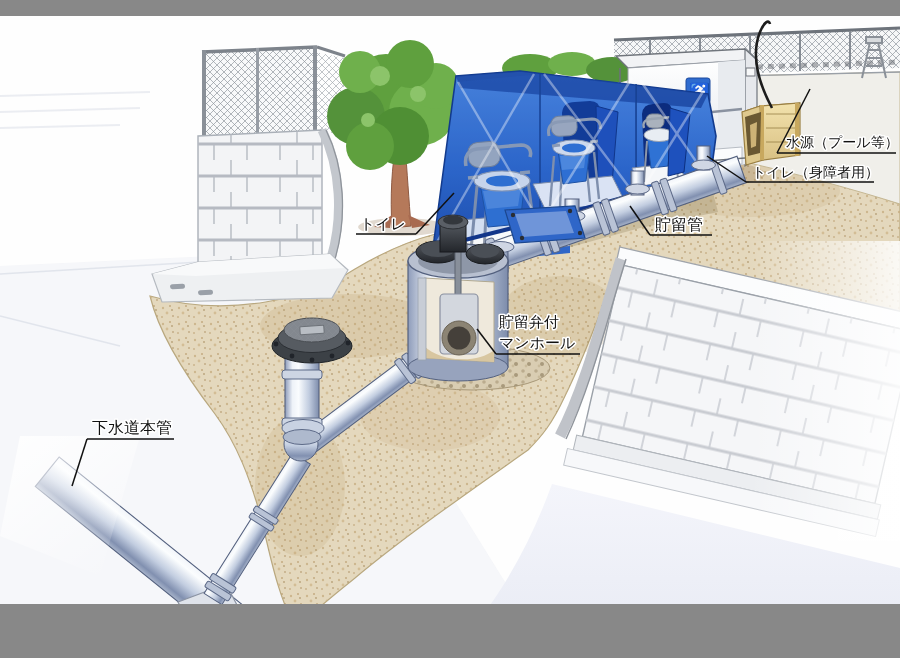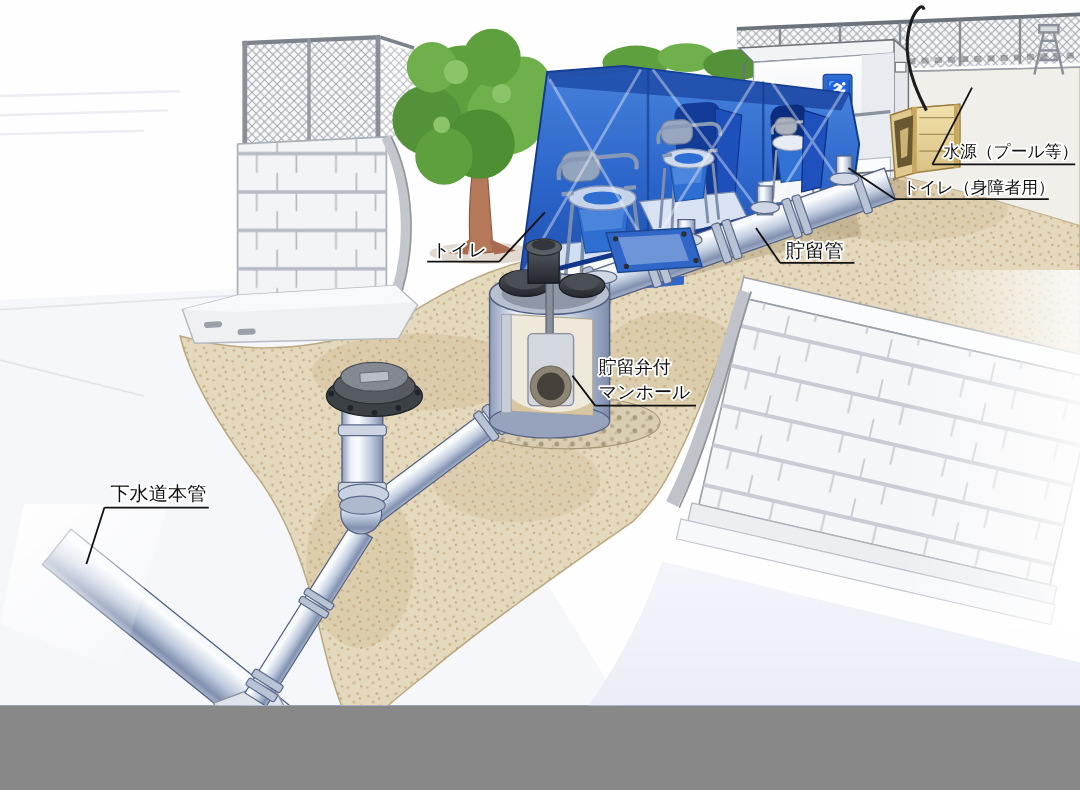--- a/index.html
+++ b/index.html
@@ -1,17 +1,17 @@
 <!DOCTYPE html>
 <html><head>
 <meta charset="utf-8">
 <style>
   html,body{margin:0;padding:0;background:#888;}
-  .stage{width:900px;height:588px;position:relative;background:#1d4ed8;overflow:hidden;
-         font-family:"Liberation Sans", sans-serif;}
+  .stage{width:900px;height:588px;position:relative;background:#0f766e;overflow:hidden;
+         font-family:"Liberation Sans", sans-serif;margin-top:16px;}
   svg{display:block;}
   text.lbl{font-family:"Liberation Sans", sans-serif; fill:#101010;
            paint-order:stroke; stroke:#ffffff; stroke-width:3px; stroke-linejoin:round;}
 </style>
 </head>
 <body>
 
 <div class="stage">
 <svg width="900" height="658" viewBox="0 0 900 658">
 <defs>

